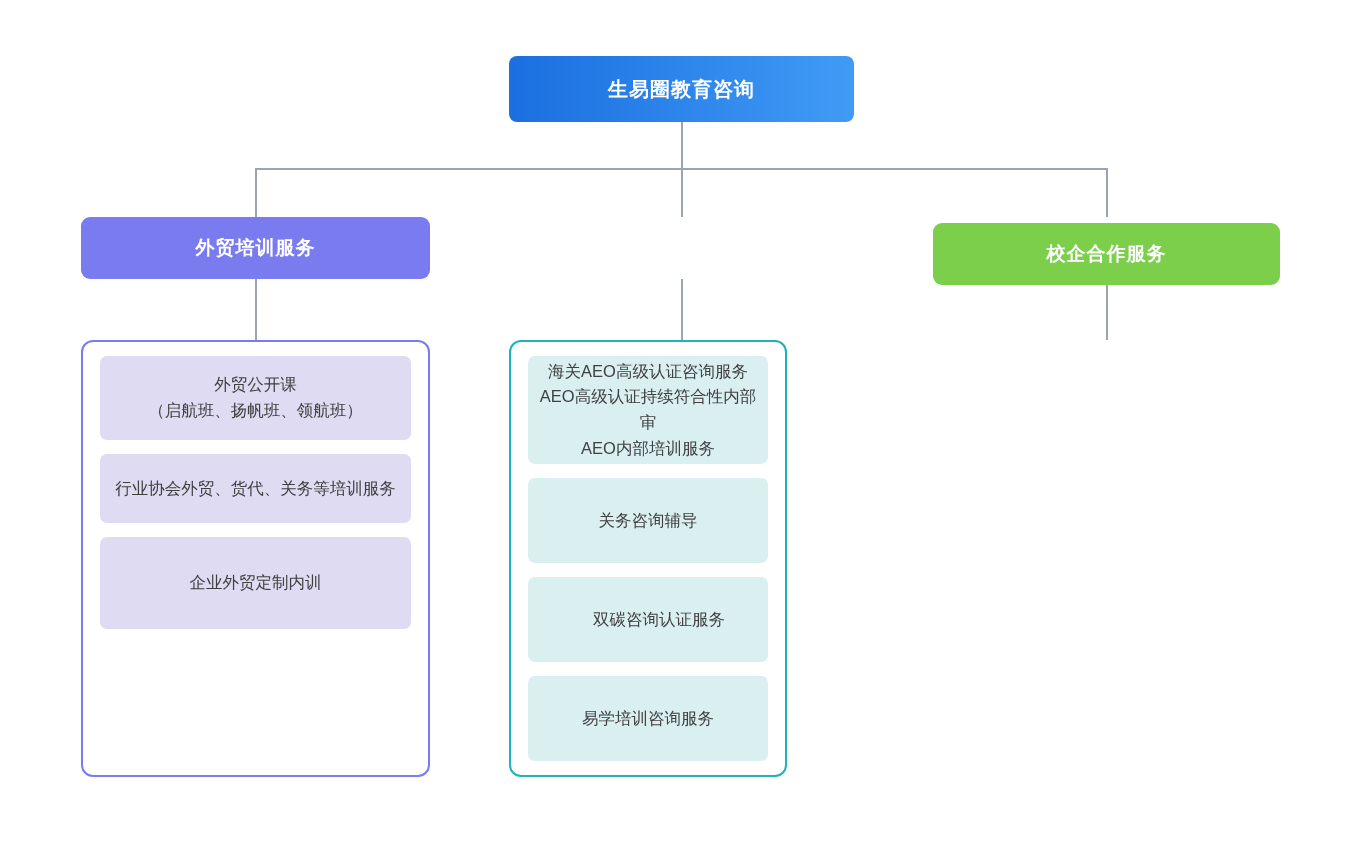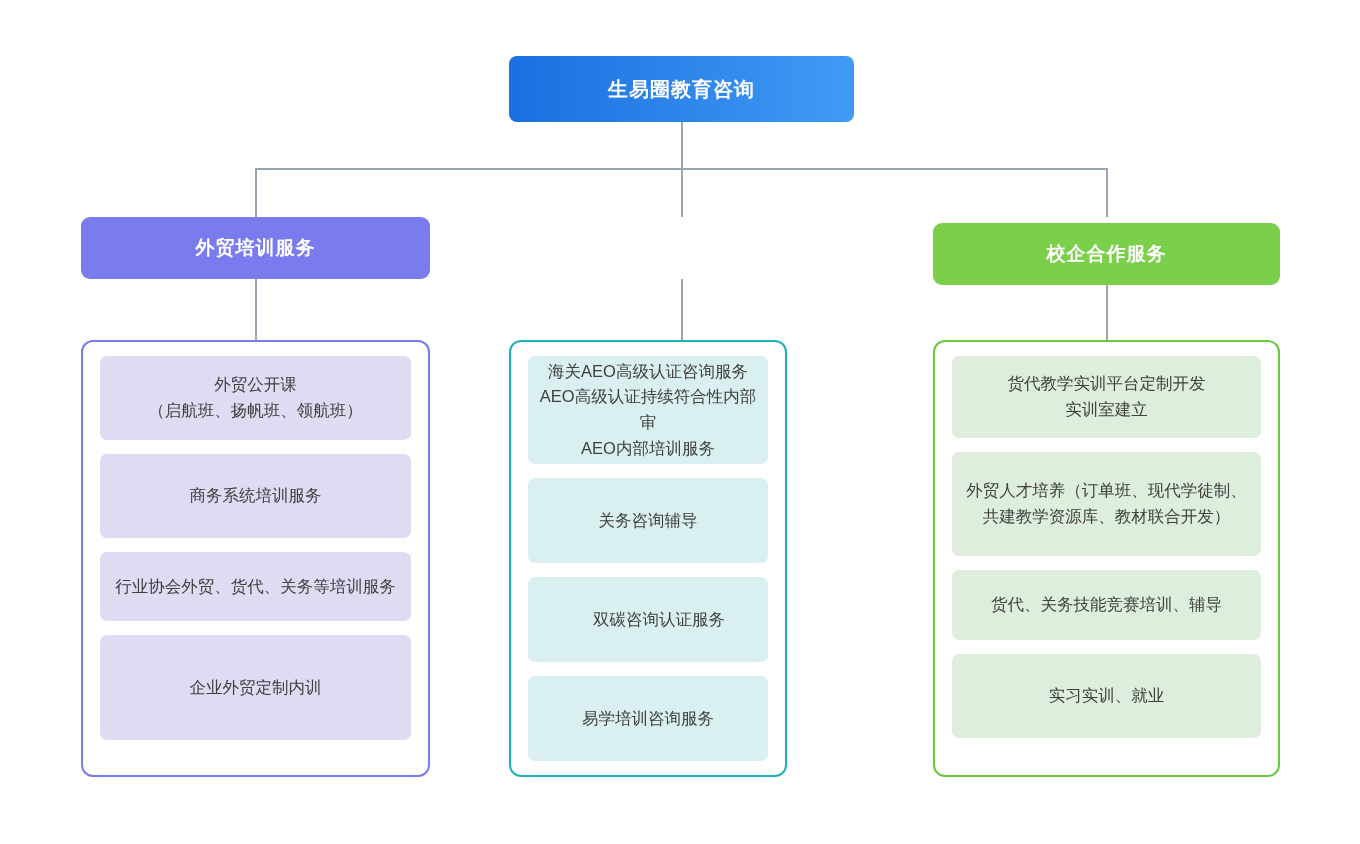--- a/index.html
+++ b/index.html
@@ -85,21 +85,21 @@
   }
   .card:last-child { margin-bottom: 0; }
 
   
   #col-0 { left: 81px;  width: 349px; }
   #hdr-0 { left: 81px;  top: 217px; width: 349px; }
   #col-0 .card { background: #dedbf2; }
   #col-0 .c0 { height: 84px; }
   #col-0 .c1 { height: 84px; }
   #col-0 .c2 { height: 69px; }
-  #col-0 .c3 { height: 105px; }
+  #col-0 .c3 { height: 92px; }
 
   
   #col-1 { left: 509px; width: 278px; }
   #hdr-1 { left: 509px; top: 217px; width: 345px; }
   #col-1 .card { background: #d9eff0; }
   #col-1 .c0 { height: 108px; }
   #col-1 .c1 { height: 88px; }
   #col-1 .c2 { height: 88px; }
   #col-1 .c3 { height: 88px; }
 
@@ -128,35 +128,27 @@
   <div class="conn conn-v" id="conn-stem-0" style="background: rgb(154, 165, 177); left: 254.5px; top: 279px; height: 61px;"></div>
   <div class="conn conn-v" id="conn-stem-1" style="background: rgb(154, 165, 177); left: 680.5px; top: 279px; height: 61px;"></div>
   <div class="conn conn-v" id="conn-stem-2" style="background: rgb(154, 165, 177); left: 1105.5px; top: 279px; height: 61px;"></div>
 
   <div class="col-header" id="hdr-0" style="background: rgb(123, 123, 240);">外贸培训服务</div>
   <div class="col-header" id="hdr-2" style="background: rgb(124, 207, 75);">校企合作服务</div>
 
   <div class="col-box" id="col-0" style="border-color: rgb(123, 123, 240);">
     <div class="card c0" style="background: rgb(222, 219, 242);">外贸公开课
 （启航班、扬帆班、领航班）</div>
-    <div class="card c1" style="background: rgb(222, 219, 242);">商务系统培训服务</div>
     <div class="card c2" style="background: rgb(222, 219, 242);">行业协会外贸、货代、关务等培训服务</div>
     <div class="card c3" style="background: rgb(222, 219, 242);">企业外贸定制内训</div>
   </div>
 
   <div class="col-box" id="col-1" style="border-color: rgb(32, 178, 186);">
     <div class="card c0" style="background: rgb(217, 239, 240);">海关AEO高级认证咨询服务
 AEO高级认证持续符合性内部审
 AEO内部培训服务</div>
     <div class="card c1" style="background: rgb(217, 239, 240);">关务咨询辅导</div>
     <div class="card c2" style="background: rgb(217, 239, 240); padding-left: 32px;">双碳咨询认证服务</div>
     <div class="card c3" style="background: rgb(217, 239, 240);">易学培训咨询服务</div>
   </div>
 
-  <div class="col-box" id="col-2" style="border-color: rgb(106, 200, 60);">
-    <div class="card c0" style="background: rgb(221, 238, 220);">货代教学实训平台定制开发
-实训室建立</div>
-    <div class="card c1" style="background: rgb(221, 238, 220);">外贸人才培养（订单班、现代学徒制、共建教学资源库、教材联合开发）</div>
-    <div class="card c2" style="background: rgb(221, 238, 220);">货代、关务技能竞赛培训、辅导</div>
-    <div class="card c3" style="background: rgb(221, 238, 220);">实习实训、就业</div>
-  </div>
 
 </div>
 
 </body></html>

